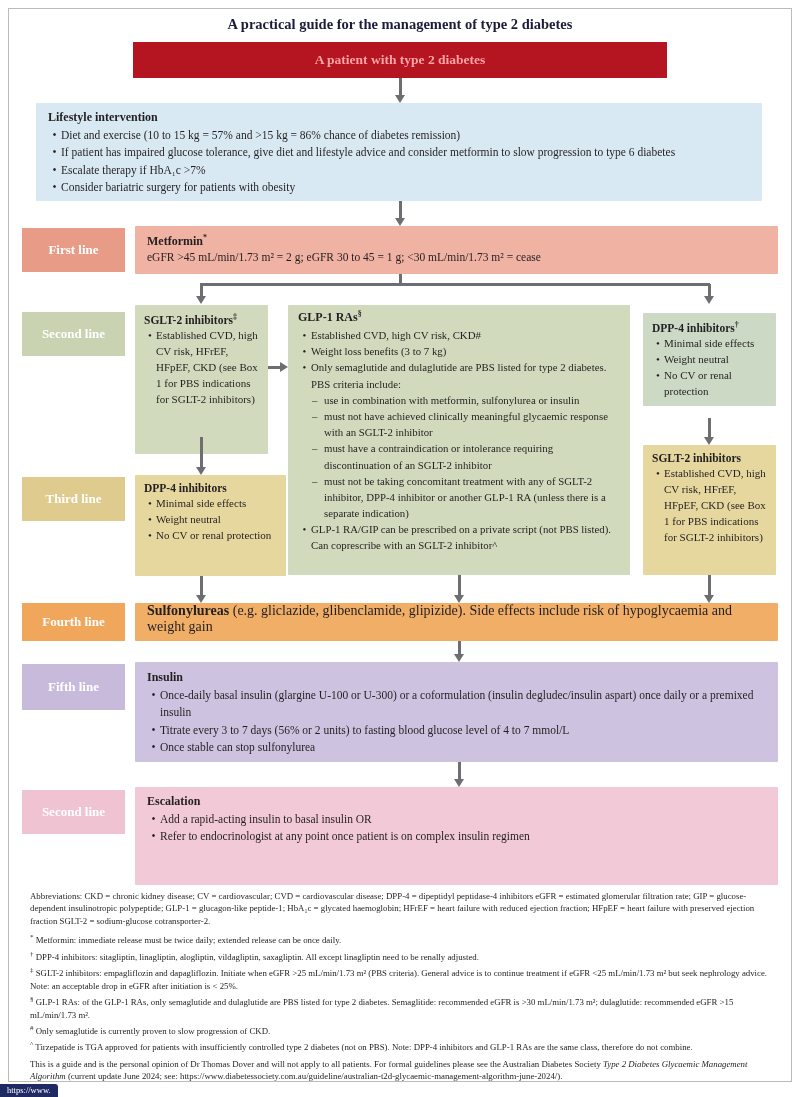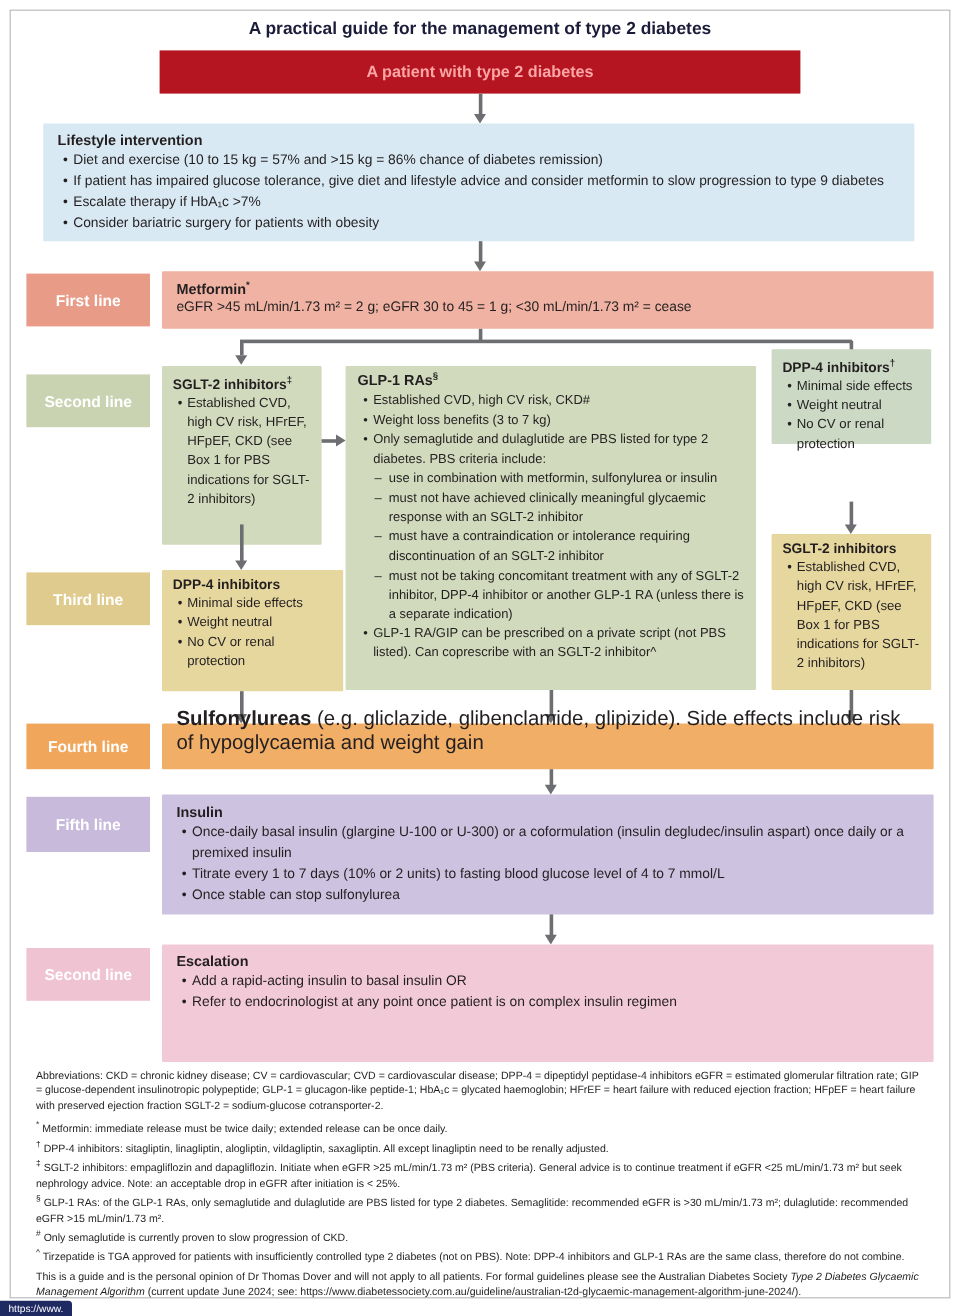--- a/index.html
+++ b/index.html
@@ -1,17 +1,17 @@
 <!DOCTYPE html>
 <html><head>
 <meta charset="utf-8">
 <style>
   html,body{margin:0;padding:0;background:#fff;}
   #page{position:relative;width:800px;height:1097px;background:#fff;
-        font-family:Liberation Sans, sans-serif;color:#231f20;overflow:hidden;}
+        font-family:Liberation Serif, serif;color:#231f20;overflow:hidden;}
   .sheet{position:absolute;left:8px;top:8px;width:782px;height:1072px;border:1px solid #b9bcbe;background:#fff;}
   .abs{position:absolute;box-sizing:border-box;}
   .title{left:0;top:16px;width:800px;text-align:center;font-weight:bold;font-size:14.5px;color:#1b1b3a;}
   .startbox{left:133px;top:42px;width:534px;height:36px;background:#b51421;color:#fca5a5;
             font-weight:bold;font-size:13.5px;text-align:center;line-height:36px;}
   .box{border-radius:1px;}
   .lifestyle{left:36px;top:103px;width:726px;height:98px;background:#d9e9f3;padding:7px 12px;}
   .h{font-weight:bold;font-size:12px;margin-bottom:2px;}
   .b,.bs{display:flex;font-size:11.5px;line-height:1.5;}
   .b .dot{flex:0 0 13px;text-align:center;}
@@ -23,27 +23,27 @@
        display:flex;align-items:center;justify-content:center;text-align:center;}
   .lbl1{left:22px;top:228px;height:44px;background:#e89c87;}
   .rowbox1{left:135px;top:226px;width:643px;height:48px;background:#efb2a3;padding:7px 12px;font-size:11.5px;}
   .lbl2{left:22px;top:312px;height:44px;background:#c9d3b2;}
   .colbox{font-size:11px;padding:7px 9px;}
   .colbox .b{font-size:11px;line-height:1.45;}
   .colbox .b .dot{flex:0 0 12px;}
   .sglt2L{left:135px;top:305px;width:133px;height:149px;background:#d1dabd;}
   .glp1{left:288px;top:305px;width:342px;height:270px;background:#d1dabd;padding:4px 10px;}
   .glp1 .b,.glp1 .bs{font-size:10.8px;line-height:1.5;}
-  .dpp4R{left:643px;top:291px;width:133px;height:79px;background:#cbd9c5;}
+  .dpp4R{left:643px;top:313px;width:133px;height:93px;background:#cbd9c5;}
   .sglt2R{left:643px;top:445px;width:133px;height:130px;background:#e6d79f;}
   .lbl3{left:22px;top:477px;height:44px;background:#e0cb8e;}
   .dpp4L{left:135px;top:475px;width:151px;height:101px;background:#e6d79f;}
   .lbl4{left:22px;top:603px;height:38px;background:#f0a75c;}
-  .rowbox4{left:135px;top:603px;width:643px;height:38px;background:#f1ae67;font-size:17px;
-           display:flex;align-items:flex-end;padding:12px 12px;}
+  .rowbox4{left:135px;top:603px;width:643px;height:38px;background:#f1ae67;font-size:14px;
+           display:flex;align-items:flex-start;padding:0 12px;}
   .lbl5{left:22px;top:664px;height:46px;background:#c7badb;}
   .rowbox5{left:135px;top:662px;width:643px;height:100px;background:#cdc2df;padding:8px 12px;}
   .lbl6{left:22px;top:790px;height:44px;background:#f0c3d2;}
   .rowbox6{left:135px;top:787px;width:643px;height:98px;background:#f2cad7;padding:7px 12px;}
   .sup{font-size:8px;vertical-align:super;}
   .bold{font-weight:bold;}
   .shaft{position:absolute;background:#6d6e71;}
   .headD{position:absolute;width:0;height:0;border-left:5.5px solid transparent;
          border-right:5.5px solid transparent;border-top:8px solid #6d6e71;}
   .headR{position:absolute;width:0;height:0;border-top:5.5px solid transparent;
@@ -73,21 +73,21 @@
   </div>
 
   <div class="abs box lifestyle">
     <div class="h">Lifestyle intervention</div>
     <div class="b">
         <span class="dot"></span>
         <span>Diet and exercise (10 to 15 kg = 57% and &gt;15 kg = 86% chance of diabetes remission)</span>
       </div>
     <div class="b">
         <span class="dot"></span>
-        <span>If patient has impaired glucose tolerance, give diet and lifestyle advice and consider metformin to slow progression to type 9 diabetes</span>
+        <span>If patient has impaired glucose tolerance, give diet and lifestyle advice and consider metformin to slow progression to type 6 diabetes</span>
       </div>
     <div class="b">
         <span class="dot"></span>
         <span>Escalate therapy if HbA₁c &gt;7%</span>
       </div>
     <div class="b">
         <span class="dot"></span>
         <span>Consider bariatric surgery for patients with obesity</span>
       </div>
   </div>
@@ -240,21 +240,21 @@
 
   <div class="abs lbl lbl5">Fifth line</div>
   <div class="abs box rowbox5">
     <div class="h">Insulin</div>
     <div class="b">
         <span class="dot"></span>
         <span>Once-daily basal insulin (glargine U-100 or U-300) or a coformulation (insulin degludec/insulin aspart) once daily or a premixed insulin</span>
       </div>
     <div class="b">
         <span class="dot"></span>
-        <span>Titrate every 1 to 7 days (10% or 2 units) to fasting blood glucose level of 4 to 7 mmol/L</span>
+        <span>Titrate every 3 to 7 days (56% or 2 units) to fasting blood glucose level of 4 to 7 mmol/L</span>
       </div>
     <div class="b">
         <span class="dot"></span>
         <span>Once stable can stop sulfonylurea</span>
       </div>
   </div>
 
   <div>
     <div class="shaft" style="left:457.5px;top:762px;width:3px;height:18px;"></div>
     <div class="headD" style="left:453.5px;top:779px;"></div>

